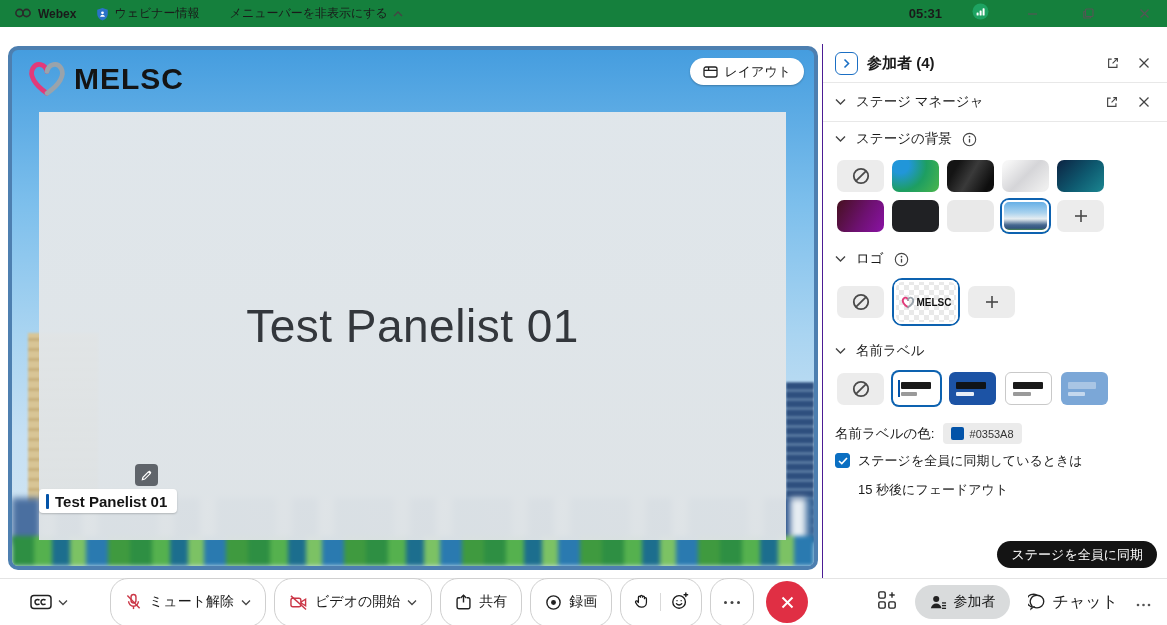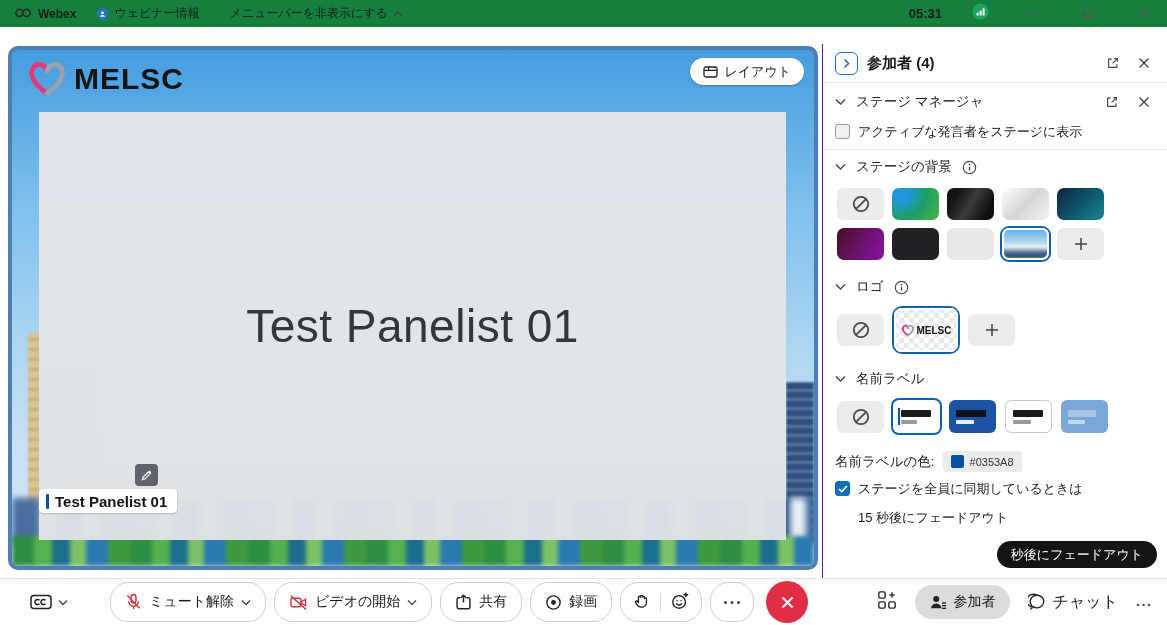--- a/index.html
+++ b/index.html
@@ -79,21 +79,21 @@
   .color-pill { display:flex; align-items:center; gap:6px; background:#ebebeb; border-radius:4px; height:21px; padding:0 8px; cursor:pointer; }
   .color-chip { width:13px; height:13px; background:#0353A8; border-radius:2px; }
   .color-val { font-size:11px; color:#333; }
   .sync-check .line2 { padding-left:23px; margin-top:3px; }
   .sync-btn { position:absolute; right:10px; bottom:10px; background:#141414; color:#fff; font-size:13px; height:27px; border-radius:14px; padding:0 14px; display:flex; align-items:center; cursor:pointer; border:none; }
 
   
   .bottombar { position:absolute; left:0; right:0; bottom:0; height:47px; background:#fff; border-top:1px solid #e4e4e4; display:flex; align-items:center; }
   .bb-left { display:flex; align-items:center; gap:6px; margin-left:30px; cursor:pointer; }
   .bb-center { display:flex; align-items:center; gap:8px; margin-left:42px; }
-  .pill { height:40px; border:1px solid #cfcfcf; border-radius:18px; background:#fff; display:flex; align-items:center; gap:7px; padding:0 14px; font-size:14px; cursor:pointer; }
+  .pill { height:49px; border:1px solid #cfcfcf; border-radius:18px; background:#fff; display:flex; align-items:center; gap:7px; padding:0 14px; font-size:14px; cursor:pointer; }
   .pill .sep { width:1px; height:18px; background:#d9d9d9; }
   .pill.icons-only { padding:0 12px; gap:10px; }
   .leave-btn { width:42px; height:42px; border-radius:50%; background:#e02f44; display:flex; align-items:center; justify-content:center; cursor:pointer; border:none; margin-left:4px; }
   .bb-right { margin-left:auto; display:flex; align-items:center; gap:18px; margin-right:16px; }
   .ghost-btn { display:flex; align-items:center; gap:7px; font-size:16px; cursor:pointer; }
   .part-pill { background:#d9dbdc; border-radius:17px; height:34px; display:flex; align-items:center; gap:7px; padding:0 14px; font-size:14px; cursor:pointer; }
   .dots { letter-spacing:2px; font-size:14px; color:#444; cursor:pointer; }
 </style>
 </head>
 <body>
@@ -228,24 +228,20 @@
           </svg>
         </span>
       <span class="icon-btn">
           <svg width="12" height="12" viewBox="0 0 12 12">
             <line x1="1.5" y1="1.5" x2="10.5" y2="10.5" stroke="#444" stroke-width="1.3"></line>
             <line x1="10.5" y1="1.5" x2="1.5" y2="10.5" stroke="#444" stroke-width="1.3"></line>
           </svg>
         </span>
     </div>
 
-    <div class="check-row">
-      <span class="checkbox"></span>
-      <span>アクティブな発言者をステージに表示</span>
-    </div>
     <div class="divider"></div>
 
     <div class="section-row">
       <svg width="11" height="8" viewBox="0 0 11 8">
           <polyline points="1,1.5 5.5,6 10,1.5" fill="none" stroke="#444" stroke-width="1.4"></polyline>
         </svg>
       <span class="section-title">ステージの背景</span>
       <svg width="15" height="15" viewBox="0 0 16 16">
           <circle cx="8" cy="8" r="6.6" fill="none" stroke="#444" stroke-width="1.2"></circle>
           <circle cx="8" cy="5" r=".9" fill="#444"></circle>
@@ -351,21 +347,21 @@
     <div class="check-row sync-check" style="flex-wrap:wrap">
       <span class="checkbox checked">
         <svg width="10" height="8" viewBox="0 0 10 8">
             <polyline points="1,4 3.8,6.6 9,1" fill="none" stroke="#fff" stroke-width="1.6"></polyline>
           </svg>
       </span>
       <span>ステージを全員に同期しているときは</span>
       <span class="line2" style="width:100%">15 秒後にフェードアウト</span>
     </div>
 
-    <button class="sync-btn">秒後にフェードアウト</button>
+    <button class="sync-btn">ステージを全員に同期</button>
   </div>
 
   <div class="bottombar">
     <div class="bb-left">
       <svg width="22" height="17" viewBox="0 0 22 17">
           <rect x="1" y="1.5" width="20" height="13" rx="3" fill="none" stroke="#222" stroke-width="1.5"></rect>
           <path d="M9.5 6.2a2.6 2.6 0 1 0 0 3.6M15.5 6.2a2.6 2.6 0 1 0 0 3.6" fill="none" stroke="#222" stroke-width="1.5"></path>
         </svg>
       <svg width="10" height="7" viewBox="0 0 10 7">
           <polyline points="1,1.5 5,5.5 9,1.5" fill="none" stroke="#444" stroke-width="1.3"></polyline>

